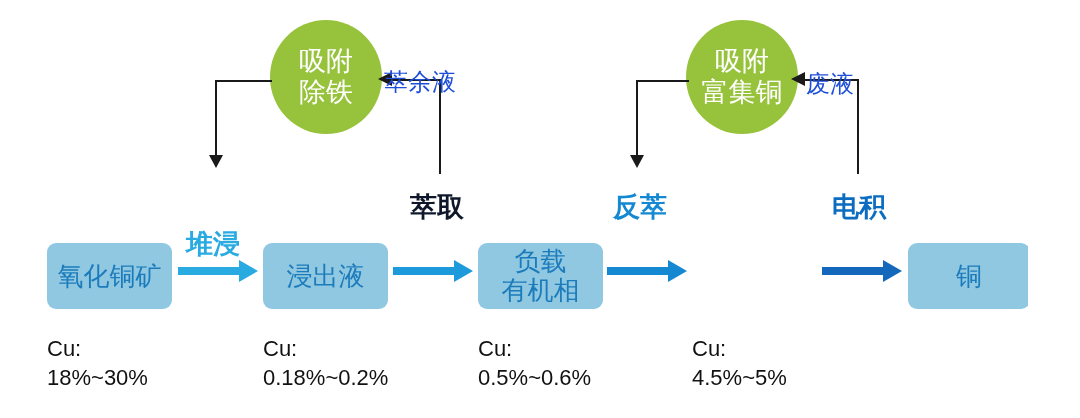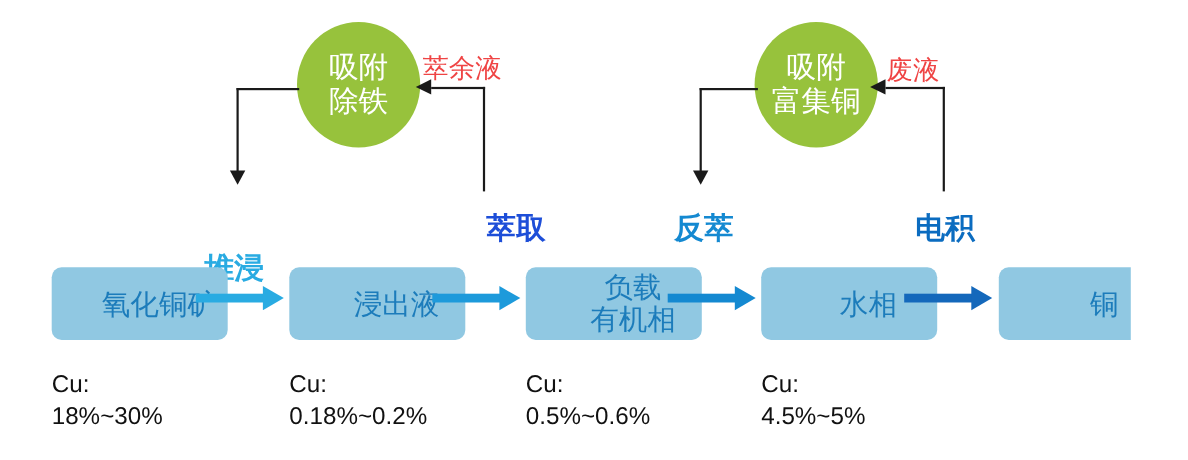--- a/index.html
+++ b/index.html
@@ -9,38 +9,38 @@
     background:#ffffff;
     font-family:"Liberation Sans", sans-serif;
     overflow:hidden;
   }
   
   .pbox{
     position:absolute;top:243px;height:66px;width:125px;
     background:#90C8E2;border-radius:9px;
     color:#1C7CBB;font-size:26px;line-height:29px;
     display:flex;align-items:center;justify-content:center;
-    text-align:center;white-space:pre-line;padding-left:35px;
+    text-align:center;white-space:pre-line;
   }
   .b1{left:47px;}.b2{left:263px;}.b3{left:478px;}.b4{left:692px;}.b5{left:908px;width:122px;}
 
   
   .harrow{position:absolute;top:260px;width:80px;height:22px;}
   .harrow .shaft{position:absolute;left:0;right:17px;top:7px;height:8px;}
   .harrow .head{position:absolute;right:0;top:0;width:0;height:0;
     border-top:11px solid transparent;border-bottom:11px solid transparent;}
   .a1{left:178px;} .a1 .shaft{background:#29ABE2;} .a1 .head{border-left:19px solid #29ABE2;}
   .a2{left:393px;} .a2 .shaft{background:#1D9ADB;} .a2 .head{border-left:19px solid #1D9ADB;}
   .a3{left:607px;} .a3 .shaft{background:#1489D1;} .a3 .head{border-left:19px solid #1489D1;}
   .a4{left:822px;} .a4 .shaft{background:#1468BB;} .a4 .head{border-left:19px solid #1468BB;}
 
   
   .stage{position:absolute;top:189px;font-size:27px;font-weight:bold;transform:translateX(-50%);white-space:nowrap;}
   .s1{left:213px;color:#29ABE2;margin-top:37px;}
-  .s2{left:437px;color:#1d4ed8;margin-left:32px;}
+  .s2{left:437px;color:#0f172a;}
   .s3{left:640px;color:#1489D1;font-family:Liberation Mono, monospace;}
   .s4{left:859px;color:#0B6CC0;font-family:Liberation Mono, monospace;}
 
   
   .gcircle{
     position:absolute;top:20px;width:112px;height:114px;border-radius:50%;
     background:#97C23C;color:#ffffff;
     display:flex;align-items:center;justify-content:center;
     text-align:center;font-size:27px;line-height:31px;white-space:pre-line;
   }
@@ -58,21 +58,21 @@
     border-top:13px solid #1A1A1A;}
   .hd1{left:209px;top:155px;}
   .hd2{left:630px;top:155px;}
   .head-left{position:absolute;width:0;height:0;
     border-top:7px solid transparent;border-bottom:7px solid transparent;
     border-right:14px solid #1A1A1A;}
   .hl1{left:378px;top:72px;}
   .hl2{left:791px;top:72px;}
 
   
-  .flowlabel{position:absolute;font-size:24px;color:#ef4444;white-space:nowrap;}
+  .flowlabel{position:absolute;font-size:24px;color:#1d4ed8;white-space:nowrap;margin-top:20px;}
   .f1{left:384px;top:46px;}
   .f2{left:806px;top:48px;}
 
   
   .cunote{position:absolute;top:334px;font-size:22px;line-height:29px;color:#111111;
     white-space:pre-line;font-weight:500;}
   .n1{left:47px;}.n2{left:263px;}.n3{left:478px;}.n4{left:692px;}
 </style>
 </head>
 <body>
@@ -98,21 +98,20 @@
 
   <div class="stage s1">堆浸</div>
   <div class="stage s2">萃取</div>
   <div class="stage s3">反萃</div>
   <div class="stage s4">电积</div>
 
   <div class="pbox b1">氧化铜矿</div>
   <div class="pbox b3">负载
 有机相</div>
   <div class="pbox b2">浸出液</div>
-  <div class="pbox b4">水相</div>
   <div class="pbox b5">铜</div>
 
   <div class="harrow a1">
     <div class="shaft"></div>
     <div class="head"></div>
   </div>
   <div class="harrow a2">
     <div class="shaft"></div>
     <div class="head"></div>
   </div>

